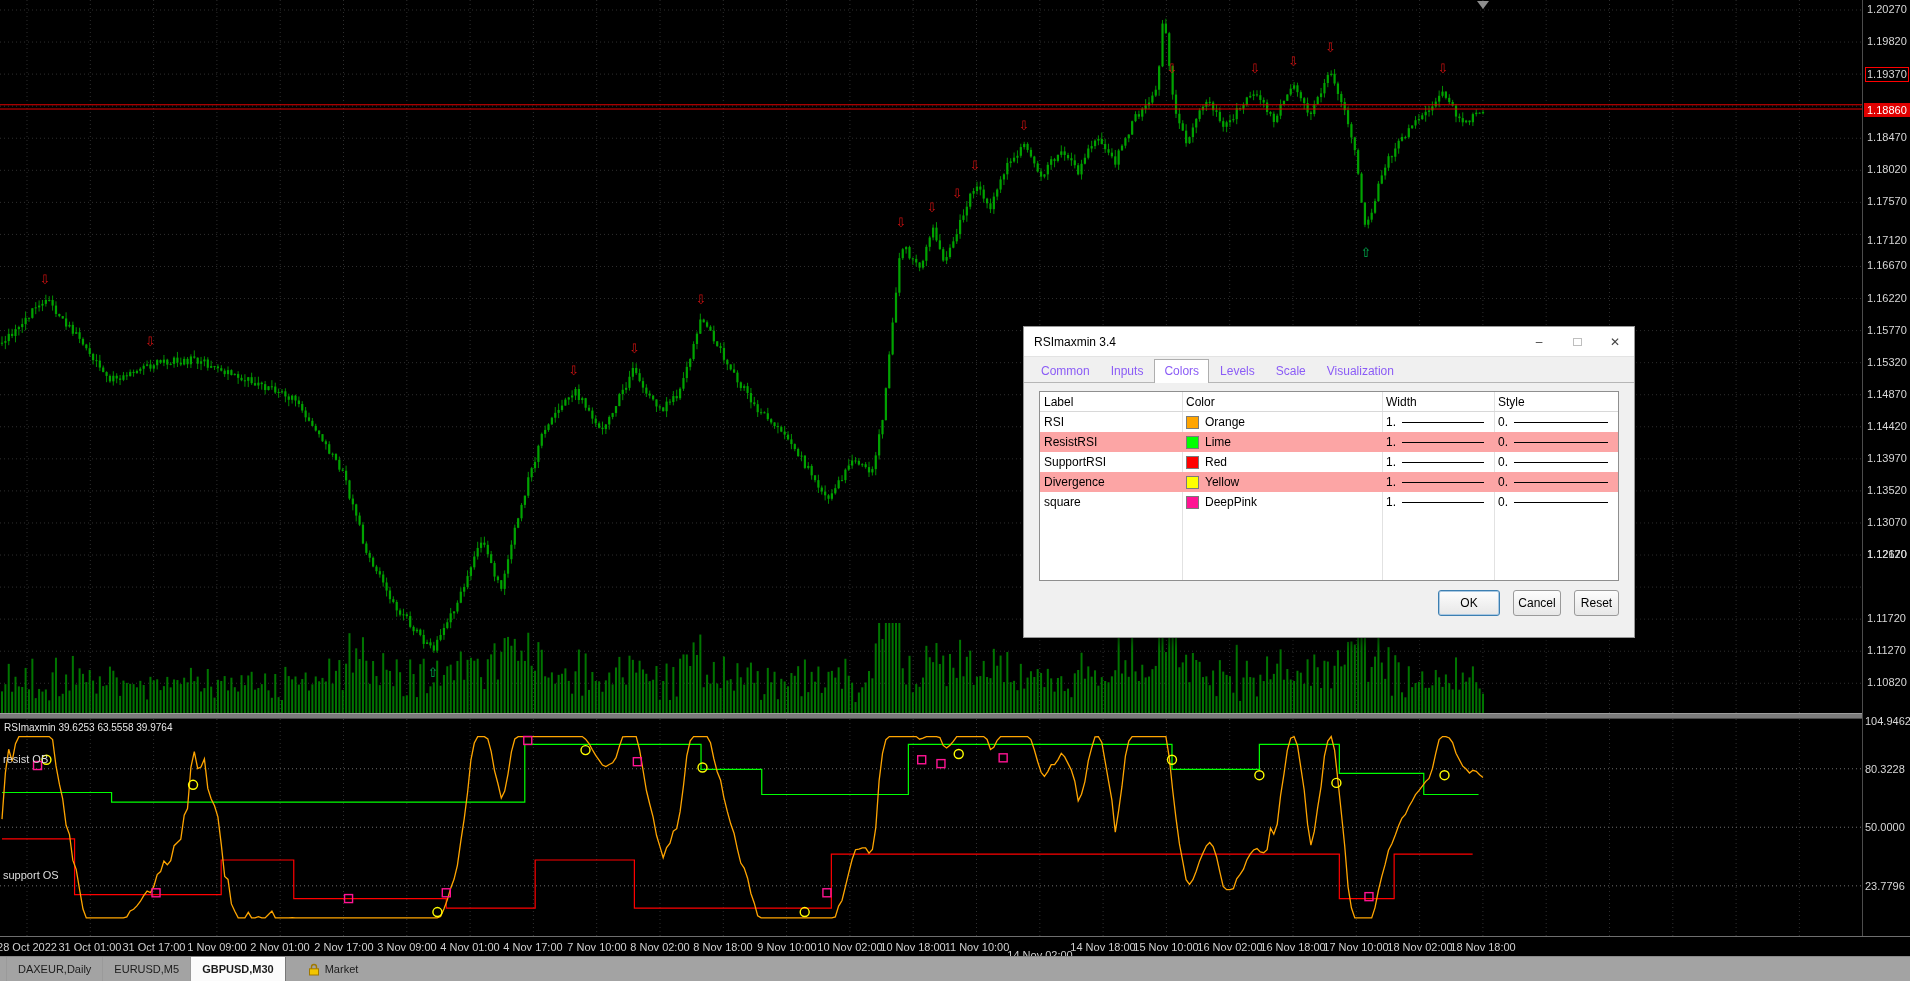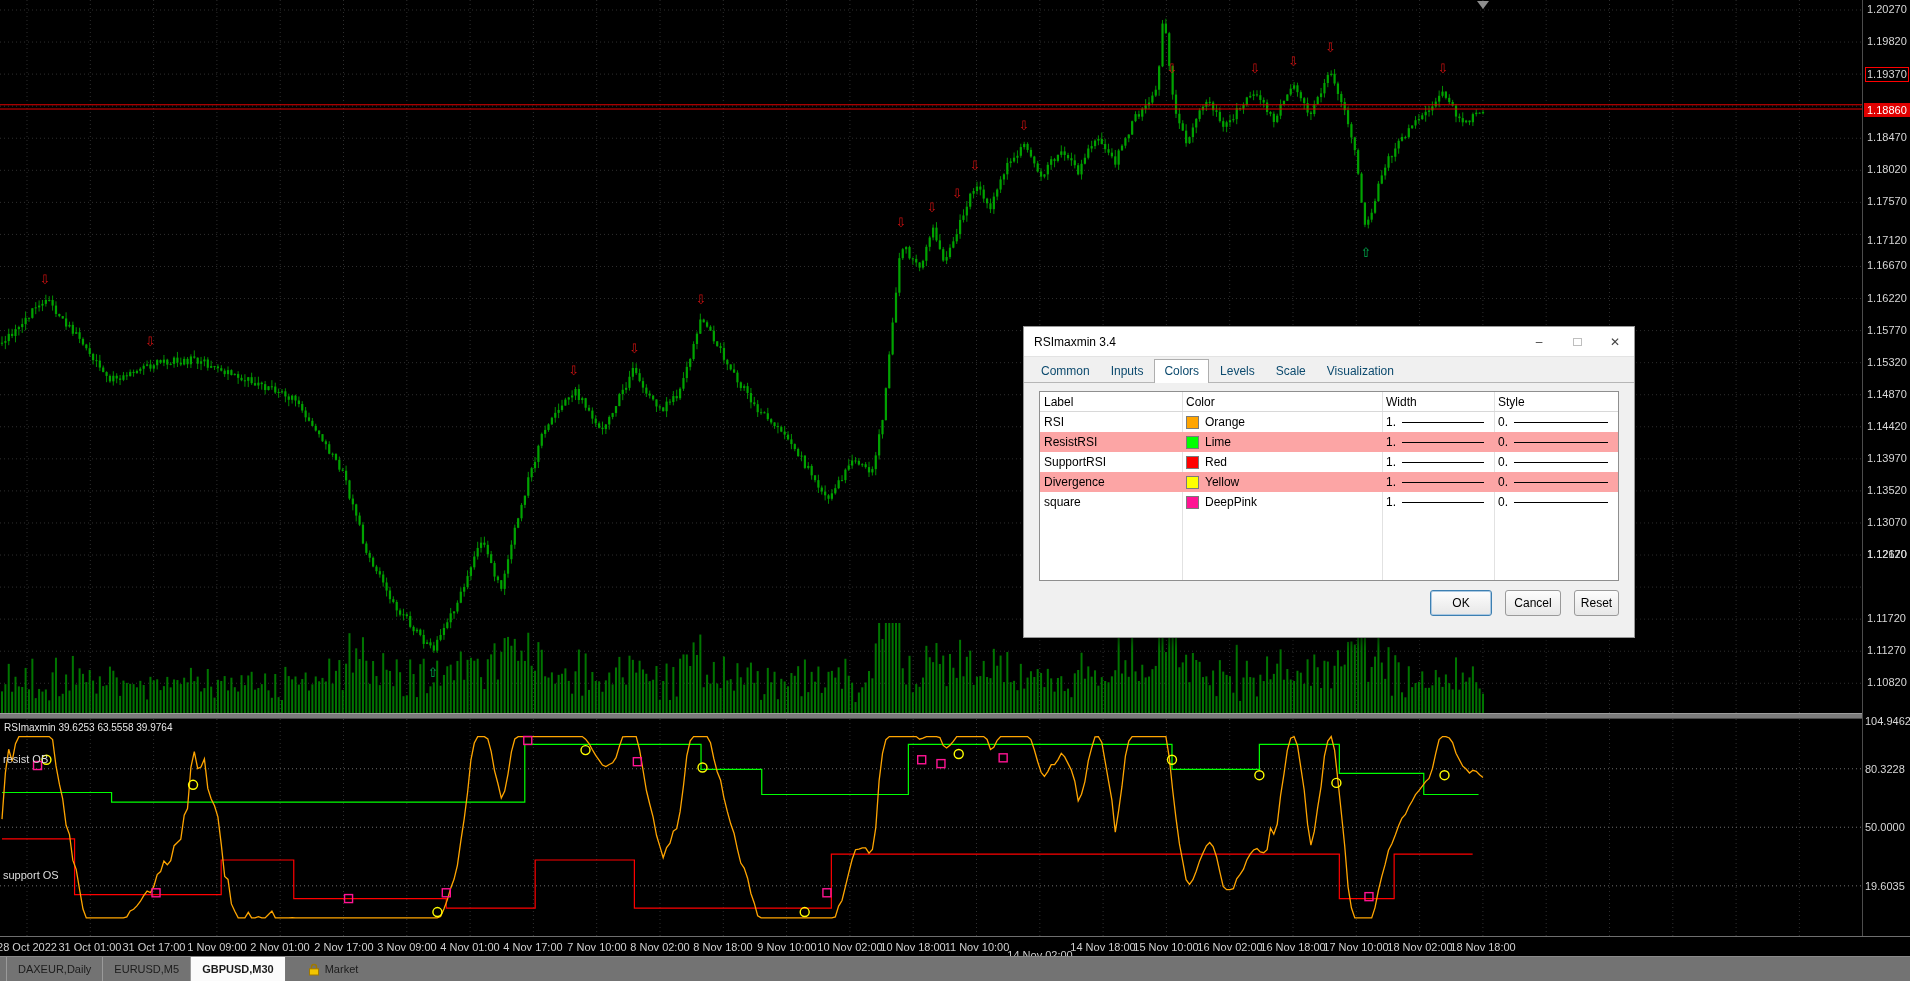--- a/index.html
+++ b/index.html
@@ -16,48 +16,48 @@
   
   #price-scale{position:absolute;left:1862px;top:0;width:48px;height:936px;background:#000;border-left:1px solid #4c4c4c}
   .pslabel{position:absolute;left:4px;font-size:11px;line-height:13px;color:#d8d8d8;white-space:nowrap}
   .pslabel.boxed{border:1px solid #ff0000;left:2px;padding:0 1px}
   #bid-badge{position:absolute;left:1px;background:#e00000;color:#ffffff;font-size:11px;line-height:14px;padding:0 3px;white-space:nowrap}
   .indlabel{position:absolute;left:2px;font-size:11px;line-height:13px;color:#d8d8d8;white-space:nowrap}
   
   #time-axis{position:absolute;left:0;top:936px;width:1910px;height:20px;background:#000;border-top:1px solid #6e6e6e}
   .tlabel{position:absolute;top:4px;font-size:11px;color:#cfcfcf;transform:translateX(-50%);white-space:nowrap}
   
-  #status-bar{position:absolute;left:0;top:956px;width:1910px;height:25px;background:#737373;border-top:1px solid #8a8a8a;display:flex;align-items:stretch;font-size:11px;color:#1c1c1c}
+  #status-bar{position:absolute;left:0;top:956px;width:1910px;height:25px;background:#a3a3a3;border-top:1px solid #8a8a8a;display:flex;align-items:stretch;font-size:11px;color:#1c1c1c}
   #chart-tabs{display:flex;align-items:stretch;padding-left:6px}
   .ctab{display:flex;align-items:center;padding:0 11px;border-right:1px solid #9a9a9a;cursor:default;white-space:nowrap}
   .ctab:first-child{border-left:1px solid #9a9a9a}
   .ctab.active{background:#fbfbfb;font-weight:bold;border-right:1px solid #777;box-shadow:inset 0 1px 0 #fff}
   #market-item{display:flex;align-items:center;gap:5px;margin-left:22px}
   
   #dialog{position:absolute;left:1023px;top:326px;width:612px;height:312px;background:#f0f0f0;border:1px solid #979797;box-shadow:4px 4px 10px rgba(0,0,0,.55);font-size:12px;color:#000}
   #dlg-titlebar{height:30px;background:#ffffff;display:flex;align-items:center;padding-left:10px;border-bottom:1px solid #e3e3e3}
   #dlg-winbtns{margin-left:auto;display:flex;height:100%}
   .winbtn{width:38px;height:100%;display:flex;align-items:center;justify-content:center;color:#444;font-size:12px;cursor:default}
   .winbtn .sq{display:inline-block;width:9px;height:8px;border:1px solid #bfbfbf}
   #dlg-tabs{display:flex;align-items:flex-end;height:26px;padding:0 0 0 7px;background:#f0f0f0;border-bottom:1px solid #b6b6b6}
-  .dtab{padding:4px 9px 4px;margin-right:1px;color:#0c4a6e;border:1px solid transparent;border-bottom:none;cursor:default;white-space:nowrap}
+  .dtab{padding:4px 9px 4px;margin-right:1px;color:#8b5cf6;border:1px solid transparent;border-bottom:none;cursor:default;white-space:nowrap}
   .dtab.active{background:#ffffff;border-color:#aeaeae;position:relative;top:1px;padding-bottom:5px}
   #dlg-table{position:absolute;left:15px;top:64px;width:580px;height:190px;background:#ffffff;border:1px solid #8f8f8f;overflow:hidden}
   .colline{position:absolute;top:0;bottom:0;width:1px;background:#e2e2e2}
   .trow{position:relative;display:flex;height:20px;align-items:center}
   .trow.header{border-bottom:1px solid #d8d8d8}
   .trow.alt{background:#fca5a5}
   .tc{height:100%;display:flex;align-items:center;padding-left:4px;overflow:hidden}
   .c0{width:142px}.c1{width:200px;gap:6px}.c2{width:112px}.c3{flex:1}
   .swatch{width:13px;height:13px;border:1px solid #7a7a7a;flex:none}
   .lineSample{flex:1;height:0;border-top:1px solid #000;margin:0 10px 0 6px}
   #dlg-buttons{position:absolute;right:15px;bottom:21px;display:flex;gap:13px}
   .dbtn{height:26px;font-size:12px;font-family:inherit;background:linear-gradient(#fdfdfd,#e7e7e7);border:1px solid #9a9a9a;border-radius:3px;color:#000}
   .dbtn.primary{border-color:#3c7fb1;box-shadow:inset 0 0 0 1px #a9c8e2}
-  #btn-ok{width:62px}#btn-cancel{width:56px}#btn-reset{width:45px}
+  #btn-ok{width:62px}#btn-cancel{width:48px}#btn-reset{width:45px}
 </style>
 </head>
 <body>
 
 <div id="app">
 
   <svg id="main-svg" width="1862" height="713">
       <line x1="27" y1="0" x2="27" y2="713" stroke="#2f2f2f" stroke-dasharray="1 3"></line>
       <line x1="90.3" y1="0" x2="90.3" y2="713" stroke="#2f2f2f" stroke-dasharray="1 3"></line>
       <line x1="153.6" y1="0" x2="153.6" y2="713" stroke="#2f2f2f" stroke-dasharray="1 3"></line>
@@ -1537,21 +1537,21 @@
       <div class="pslabel" style="top: 484px;">1.13520</div>
       <div class="pslabel" style="top: 516px;">1.13070</div>
       <div class="pslabel" style="top: 548px;">1.12620</div>
       <div class="pslabel" style="top: 548px;">1.12170</div>
       <div class="pslabel" style="top: 612px;">1.11720</div>
       <div class="pslabel" style="top: 644px;">1.11270</div>
       <div class="pslabel" style="top: 676px;">1.10820</div>
       <div class="indlabel" style="top: 715px;">104.9462</div>
       <div class="indlabel" style="top: 763px;">80.3228</div>
       <div class="indlabel" style="top: 821px;">50.0000</div>
-      <div class="indlabel" style="top: 880px;">19.6035</div>
+      <div class="indlabel" style="top: 880px;">23.7796</div>
     </div>
 
   <div id="time-axis">
       <div class="tlabel" style="left: 27px;">28 Oct 2022</div>
       <div class="tlabel" style="left: 90px;">31 Oct 01:00</div>
       <div class="tlabel" style="left: 154px;">31 Oct 17:00</div>
       <div class="tlabel" style="left: 217px;">1 Nov 09:00</div>
       <div class="tlabel" style="left: 280px;">2 Nov 01:00</div>
       <div class="tlabel" style="left: 344px;">2 Nov 17:00</div>
       <div class="tlabel" style="left: 407px;">3 Nov 09:00</div>

